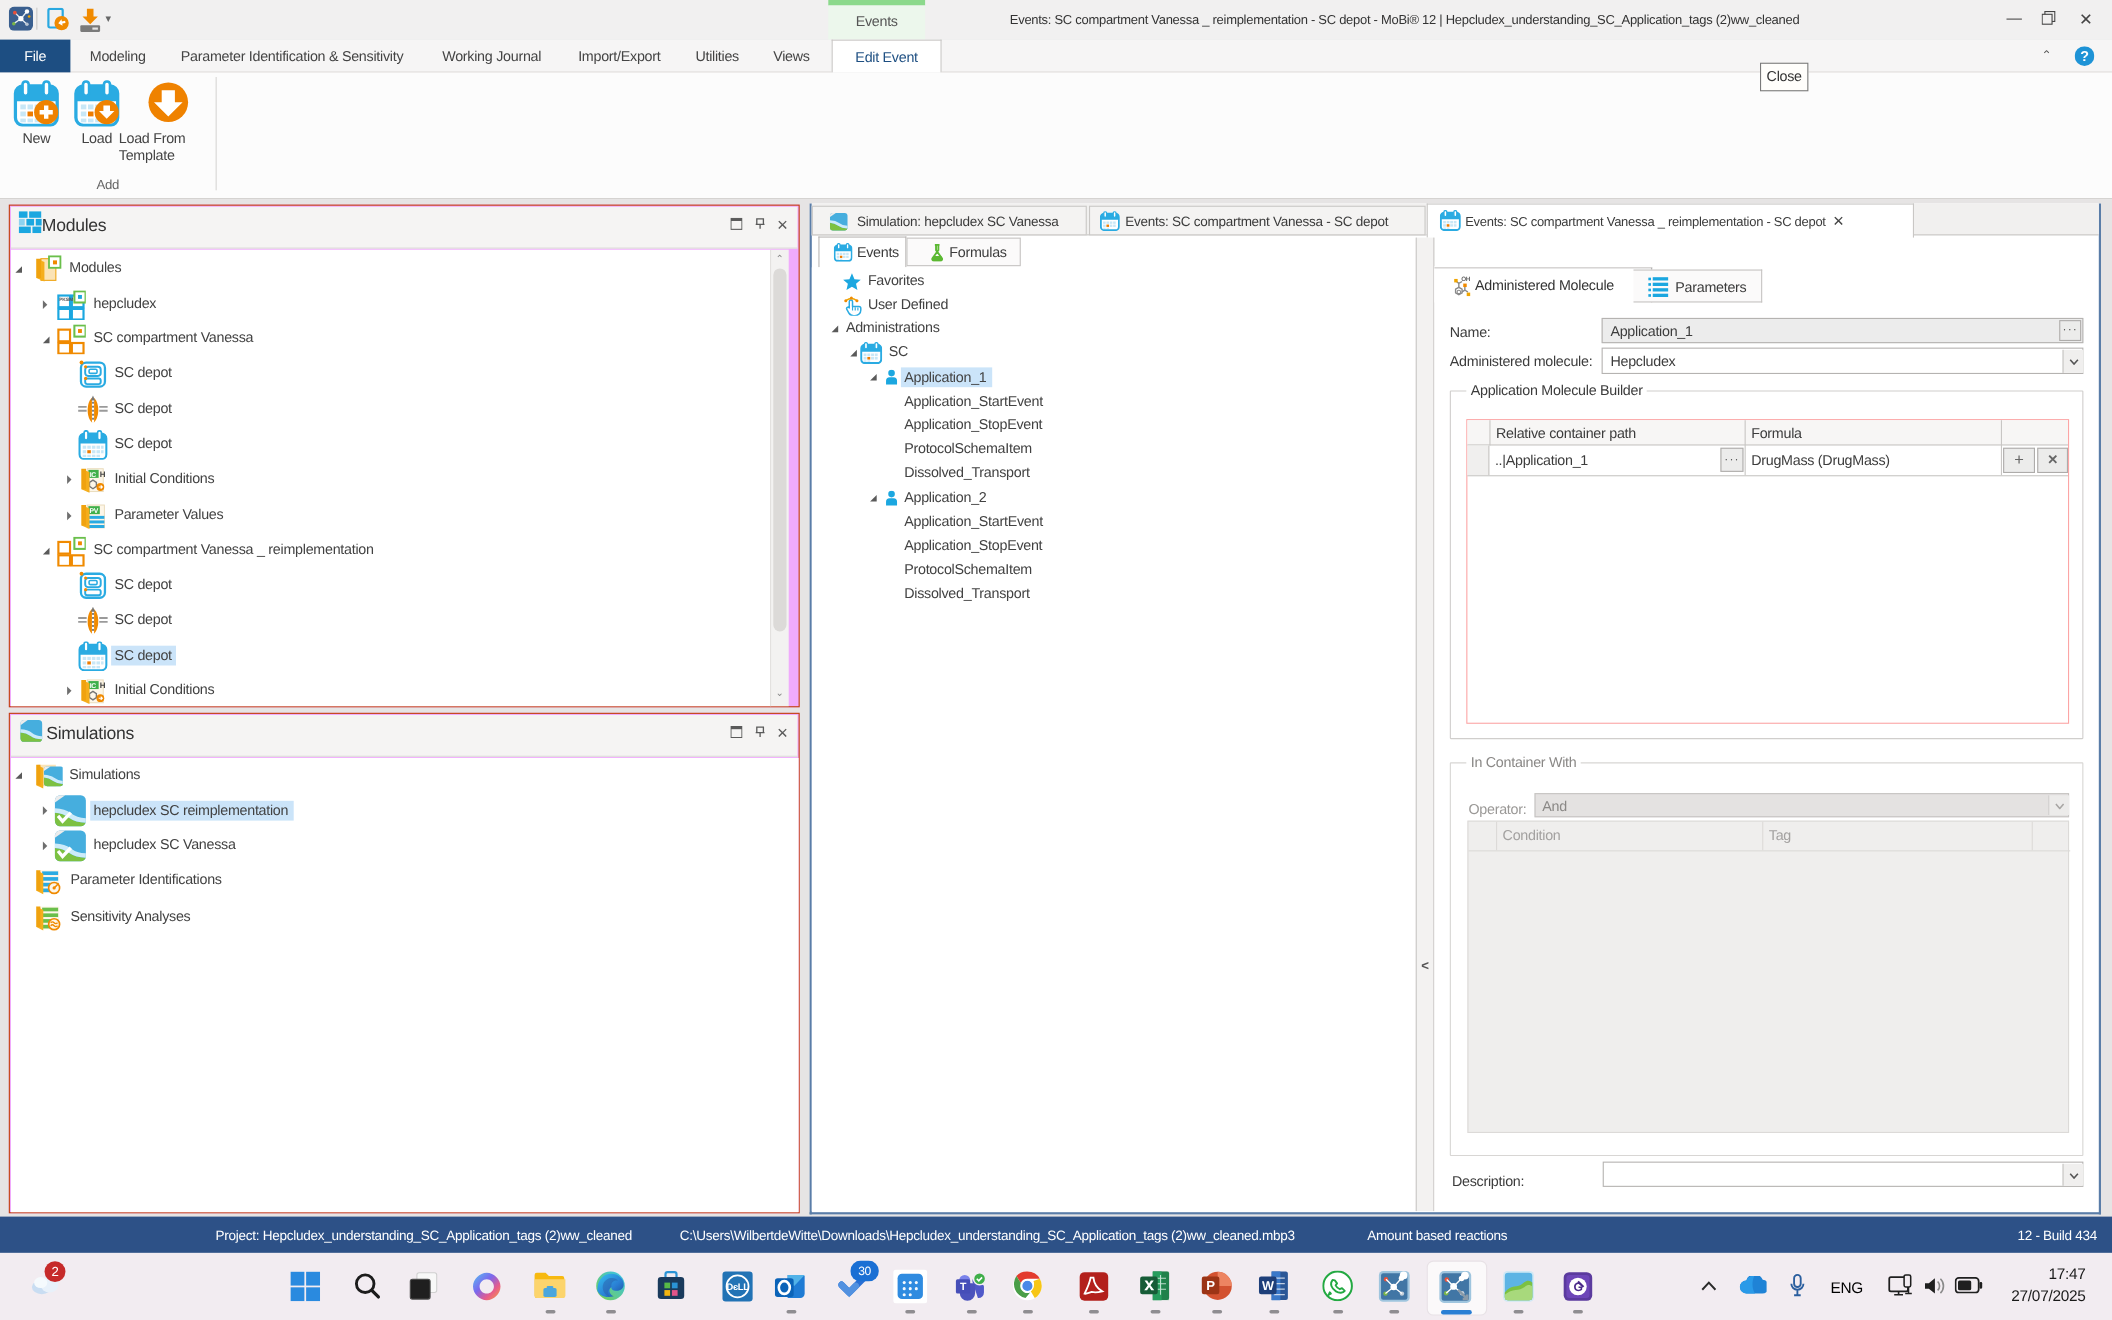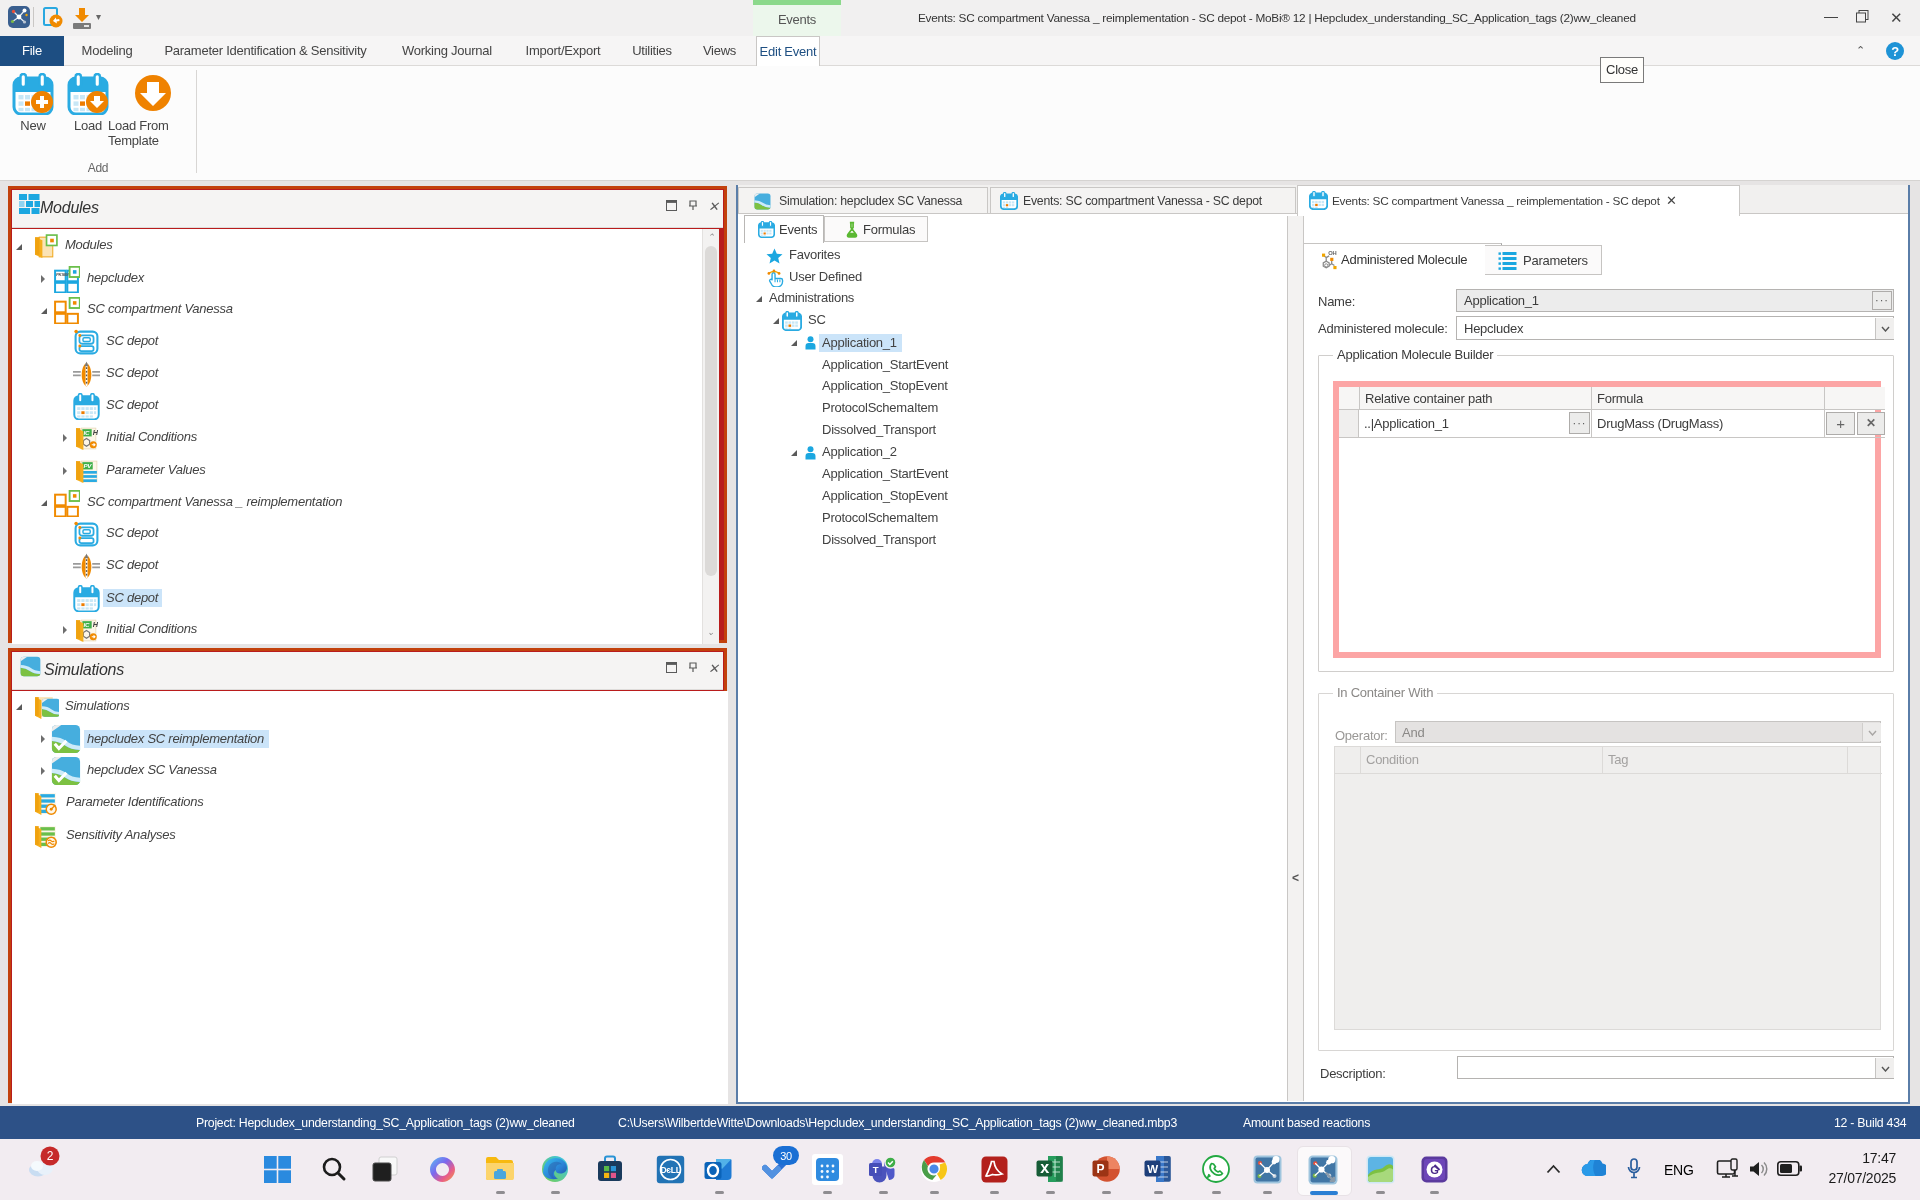--- a/index.html
+++ b/index.html
@@ -6,21 +6,21 @@
 html,body { width:1920px; height:1200px; overflow:hidden; }
 body { font-family:"Liberation Sans", sans-serif; font-size:13px; color:#3c3c3c; background:#e6e4e4; position:relative; letter-spacing:-0.25px; }
 .abs { position:absolute; }
 .tx { position:absolute; white-space:nowrap; }
 
 #titlebar { left:0; top:0; width:1920px; height:36px; background:#f1f0f0; }
 #ribbontabs { left:0; top:36px; width:1920px; height:30px; background:#f6f5f5; border-bottom:1px solid #dcdad8; }
 .rtab { position:absolute; top:0; height:30px; line-height:30px; text-align:center; color:#444; font-size:13px; }
 #ribbonbody { left:0; top:66px; width:1920px; height:115px; background:#fcfcfc; border-bottom:1px solid #d5d3d1; }
 
-.panel { position:absolute; background:#b91c1c; border:3px solid #c2410c;font-style:italic; }
+.panel { position:absolute; background:#f0abfc; border:1px solid #c2410c; }
 .phead { position:absolute; left:1px; top:1px; right:1px; height:38px; background:#f5f4f3; border-bottom:1px solid #dedcda; }
 .ptitle { position:absolute; font-size:16px; color:#333; }
 .pbtns { position:absolute; top:11px; color:#5a5a5a; font-size:12px; }
 .trow { position:absolute; white-space:nowrap; font-size:13px; color:#424242; }
 .sel { background:#cbe4f9; }
 
 #docarea { left:736px; top:185px; width:1174px; height:919px; background:#ffffff; border:2px solid #5a7da8; border-top:none; }
 .dtab { position:absolute; top:187px; height:27px; background:#f4f3f2; border:1px solid #c9c7c5; color:#3b3b3b; font-size:13px; }
 
 .field { position:absolute; border:1px solid #b5b3b1; background:#fff; font-size:13px; }
@@ -280,21 +280,21 @@
   <div class="tx" style="left:1890px;top:9px;color:#444;font-size:15px">✕</div>
 </div>
 <div class="abs" id="ribbontabs">
   <div class="rtab" style="left:0;width:64px;background:#1d4e82;color:#fff;font-size:13px">File</div>
   <div class="rtab" style="left:64px;width:86px">Modeling</div>
   <div class="rtab" style="left:150px;width:231px">Parameter Identification &amp; Sensitivity</div>
   <div class="rtab" style="left:381px;width:132px">Working Journal</div>
   <div class="rtab" style="left:513px;width:100px">Import/Export</div>
   <div class="rtab" style="left:613px;width:78px">Utilities</div>
   <div class="rtab" style="left:691px;width:57px">Views</div>
-  <div class="rtab" style="left:756px;width:64px;background:#fff;border:1px solid #c9c7c5;border-bottom:none;color:#1e4f82">Edit Event</div>
+  <div class="rtab" style="left:756px;width:100px;background:#fff;border:1px solid #c9c7c5;border-bottom:none;color:#1e4f82">Edit Event</div>
 </div>
 <div class="abs" id="ribbonbody">
   <svg class="abs" style="left:12px;top:7px" width="42" height="42" viewBox="0 0 42 42">
     <use href="#cal-big"></use>
     <circle cx="30" cy="29" r="11" fill="#ef8200"></circle>
     <path d="M28 23h4v4h4v4h-4v4h-4v-4h-4v-4h4z" fill="#fff"></path>
   </svg>
   <div class="tx" style="left:0;top:52px;width:66px;text-align:center;color:#444">New</div>
   <svg class="abs" style="left:67px;top:7px" width="42" height="42" viewBox="0 0 42 42">
     <use href="#cal-big"></use>
@@ -425,21 +425,21 @@
   <div class="tx" style="left:14px;top:79px">Administered molecule:</div>
   <div class="field" style="left:152px;top:74px;width:438px;height:24px">
     <div class="tx" style="left:7px;top:4px">Hepcludex</div>
     <div class="btn" style="left:418px;top:1px;width:19px;height:21px;background:#f0efee;border:none;border-left:1px solid #c6c4c2"><svg width="9" height="6" viewBox="0 0 9 6" style="margin-top:8px">
           <path d="M1 1l3.5 4L8 1" stroke="#555" fill="none" stroke-width="1.4"></path>
         </svg></div>
   </div>
 
   <div class="gbox" style="left:14px;top:113px;width:576px;height:317px">
     <div class="glabel">Application Molecule Builder</div>
-    <div class="abs" style="left:14px;top:25px;width:548px;height:277px;border:6px solid #fca5a5;background:#fff">
+    <div class="abs" style="left:14px;top:25px;width:548px;height:277px;border:1px solid #fca5a5;background:#fff">
 
       <div class="abs" style="left:0;top:0;width:546px;height:23px;background:#f7f6f5;border-bottom:1px solid #c8c6c4"></div>
       <div class="abs" style="left:20px;top:0;width:1px;height:23px;background:#c8c6c4"></div>
       <div class="tx" style="left:26px;top:4px">Relative container path</div>
       <div class="abs" style="left:252px;top:0;width:1px;height:50px;background:#c8c6c4"></div>
       <div class="tx" style="left:258px;top:4px">Formula</div>
       <div class="abs" style="left:485px;top:0;width:1px;height:50px;background:#c8c6c4"></div>
 
       <div class="abs" style="left:0;top:23px;width:20px;height:27px;background:#f0efee;border-right:1px solid #c8c6c4"></div>
       <div class="tx" style="left:25px;top:29px">..|Application_1</div>

